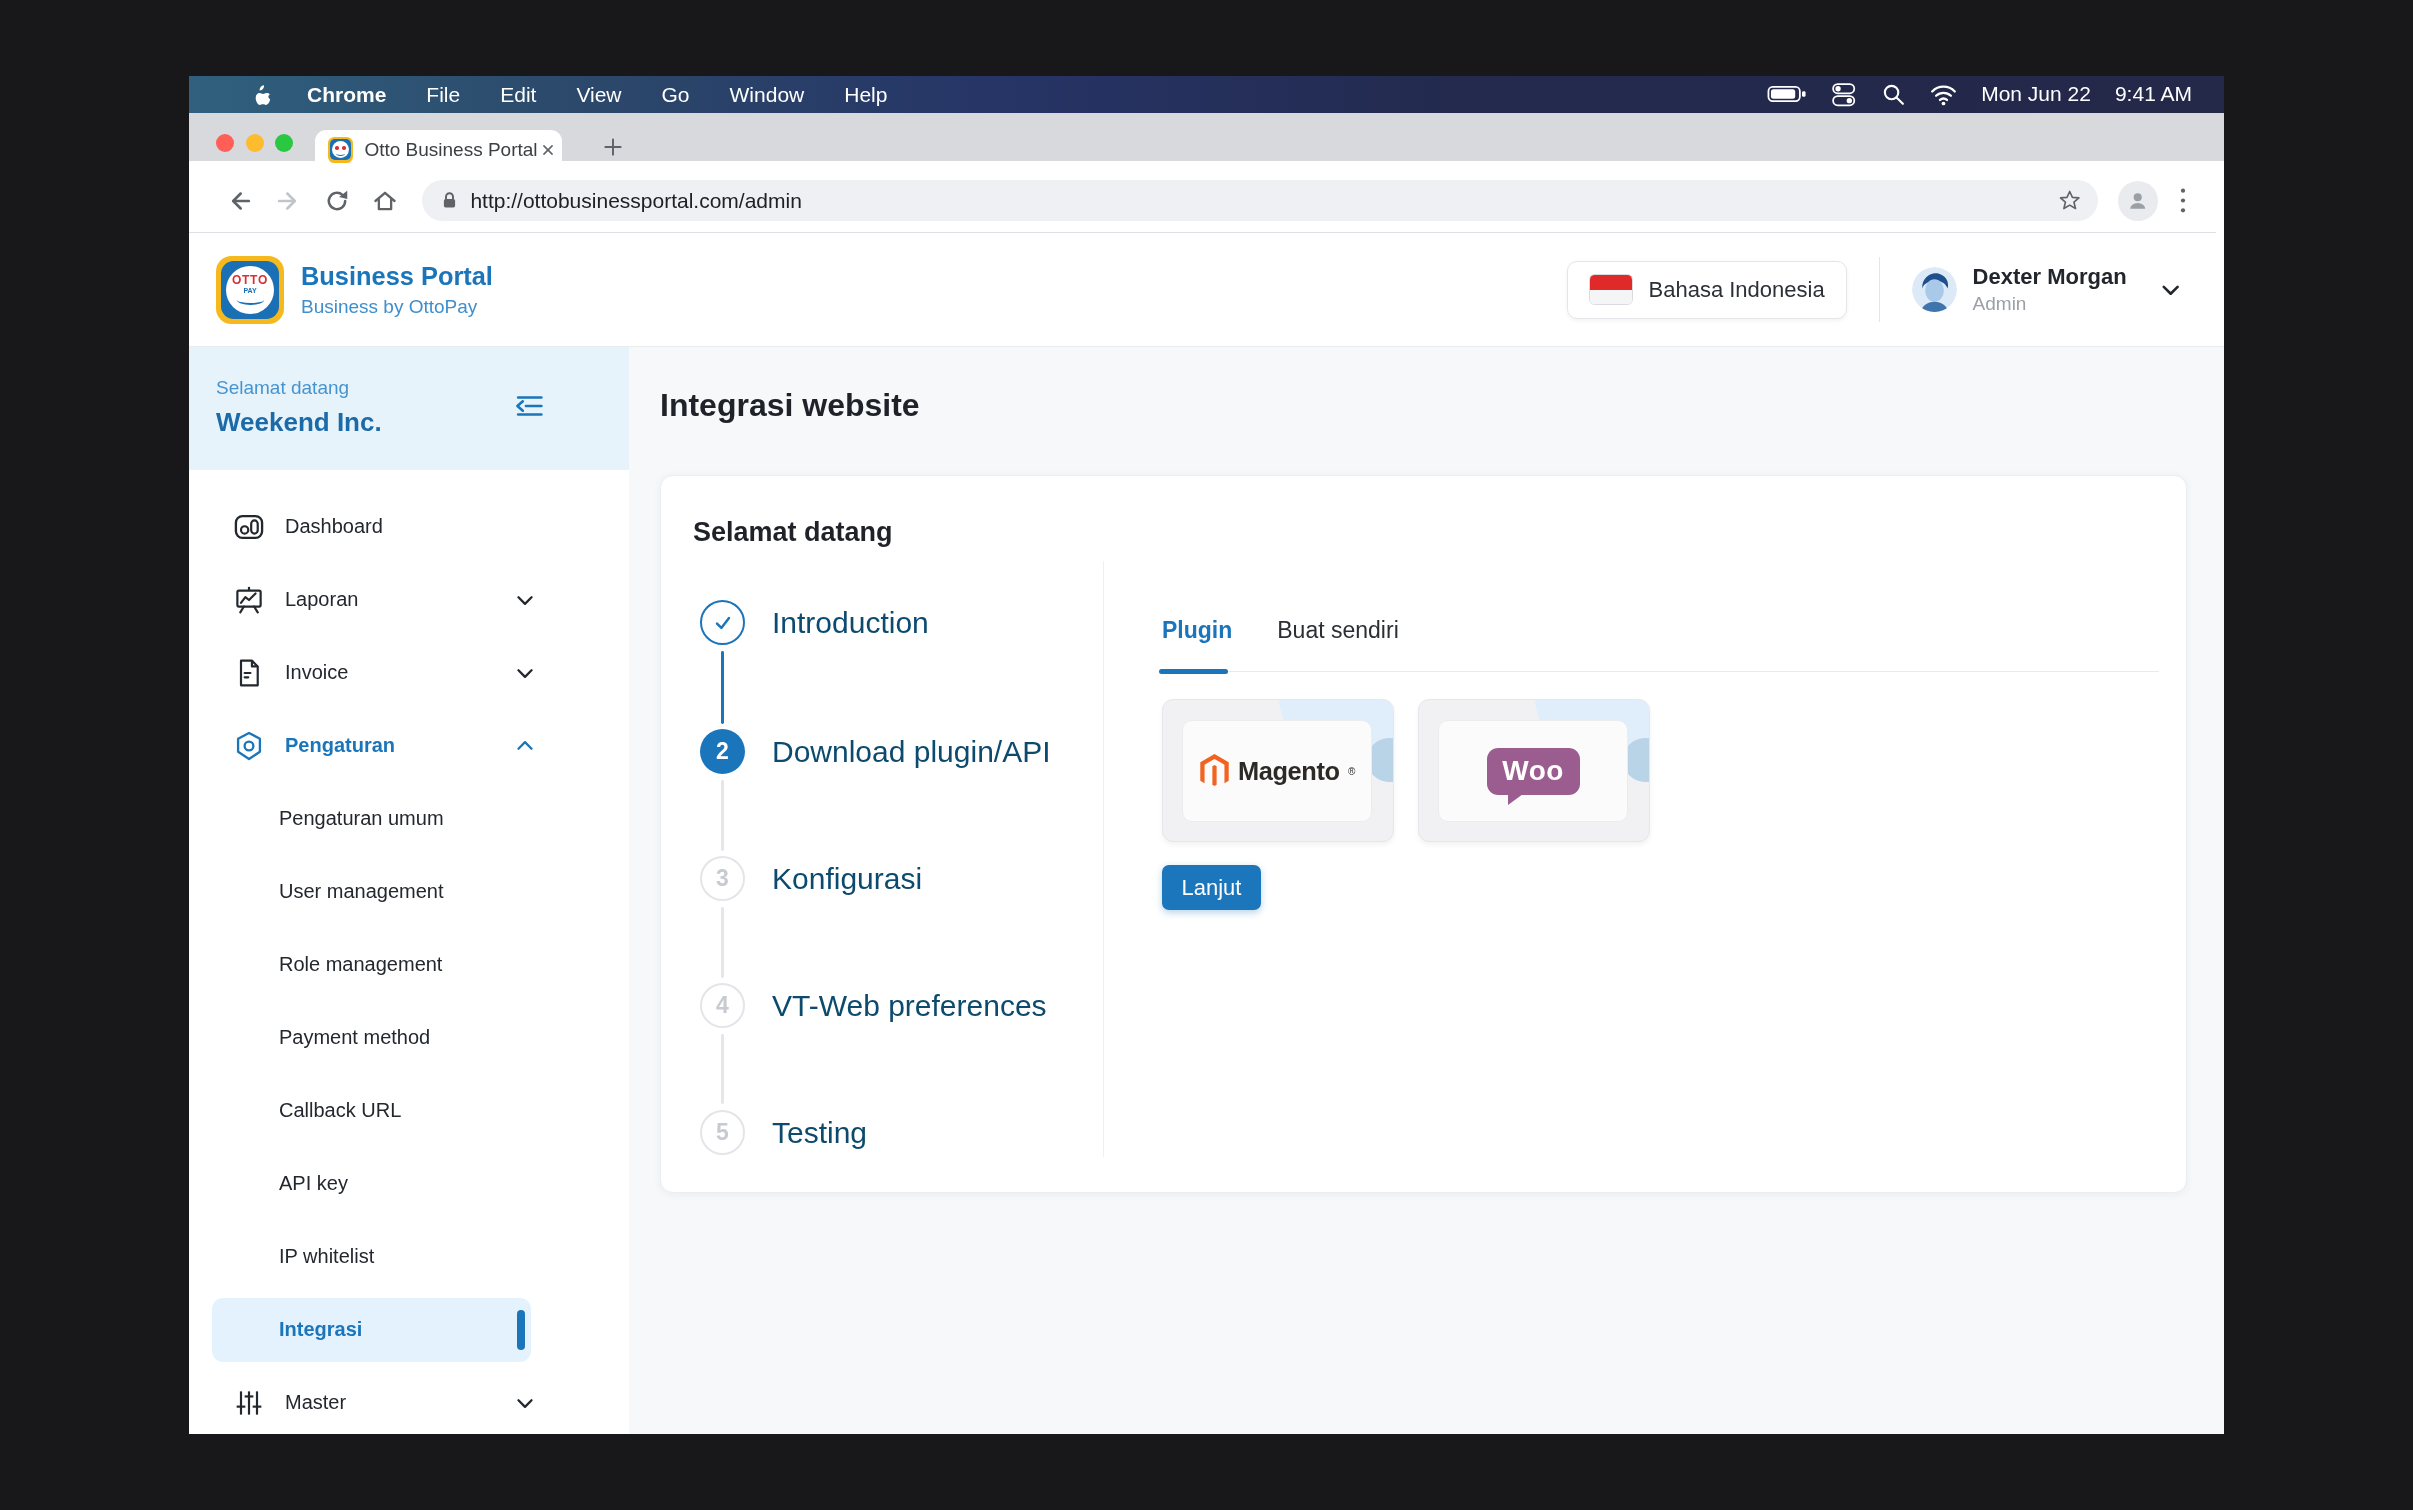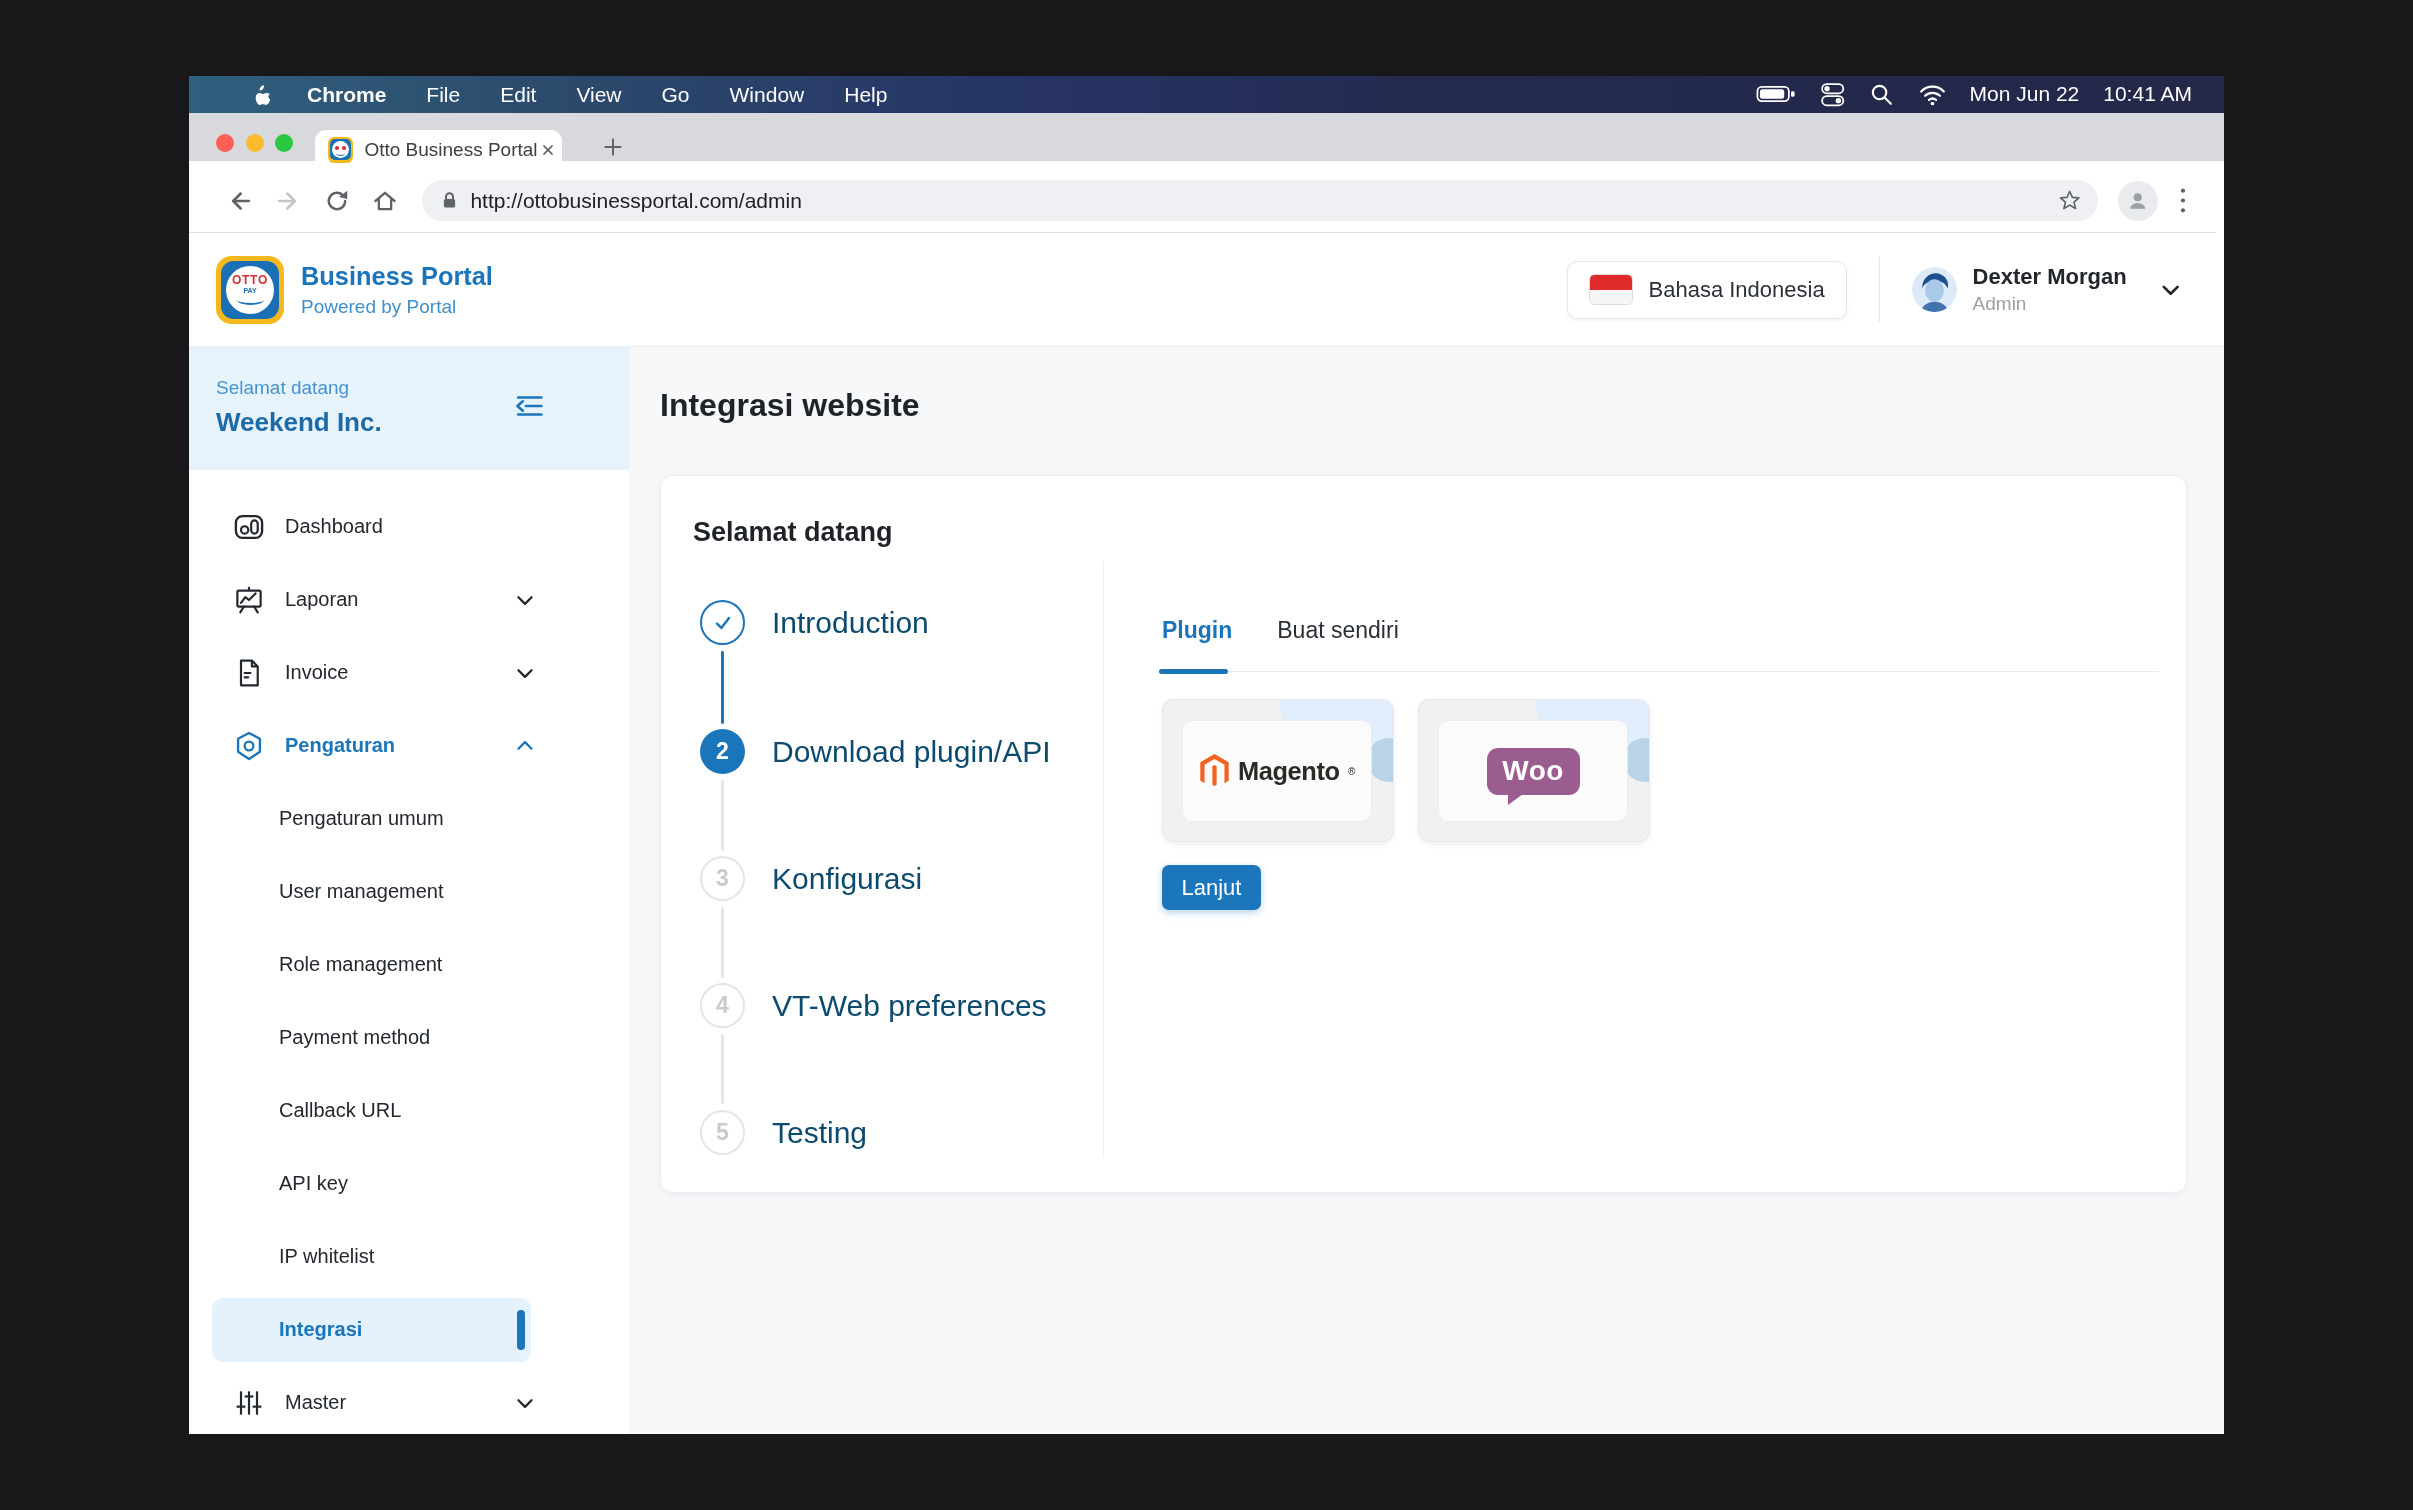--- a/index.html
+++ b/index.html
@@ -169,21 +169,21 @@
         </span>
         <span>
           <svg width="27" height="22.6" viewBox="0 0 38 32">
               <path d="M3,12 C12,3 26,3 35,12" fill="none" stroke="#fff" stroke-width="3.2" stroke-linecap="round"></path>
               <path d="M8.5,18 C14.5,12.5 23.5,12.5 29.5,18" fill="none" stroke="#fff" stroke-width="3.2" stroke-linecap="round"></path>
               <path d="M14,24 C17,21.5 21,21.5 24,24" fill="none" stroke="#fff" stroke-width="3.2" stroke-linecap="round"></path>
               <circle cx="19" cy="29" r="2.6" fill="#fff"></circle>
             </svg>
         </span>
         <span class="txt">Mon Jun 22</span>
-        <span class="txt">10:41 AM</span>
+        <span class="txt">9:41 AM</span>
       </span>
     </div>
 
     <div class="tabstrip">
       <div class="lights">
         <span class="light l-red"></span>
         <span class="light l-yellow"></span>
         <span class="light l-green"></span>
       </div>
       <div class="btab">
@@ -274,21 +274,21 @@
         <div class="in">
             <div class="circ">
           <span class="otto">OTTO</span>
           <span class="pay">PAY</span>
           <span class="smile"></span>
         </div>
           </div>
       </div>
       <div class="brand">
         <div class="t1">Business Portal</div>
-        <div class="t2">Powered by Portal</div>
+        <div class="t2">Business by OttoPay</div>
       </div>
       <div class="hdr-right">
         <button class="langbtn" style="cursor:pointer;">
           <span class="flag">
               <span class="red" style="display:block;"></span>
               <span class="white" style="display:block;"></span>
             </span>
           <span>Bahasa Indonesia</span>
         </button>
         <span class="hdivider"></span>

